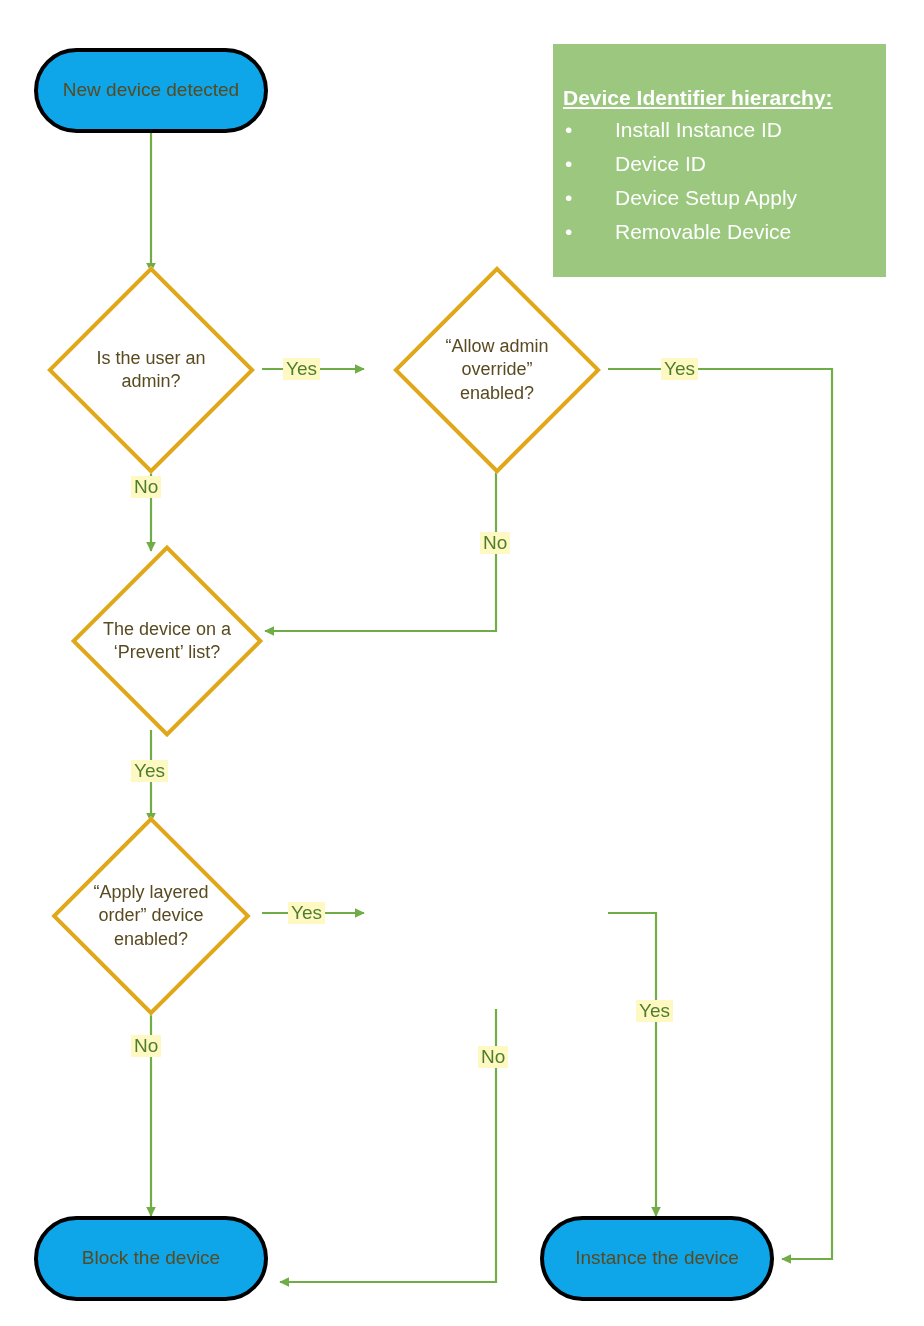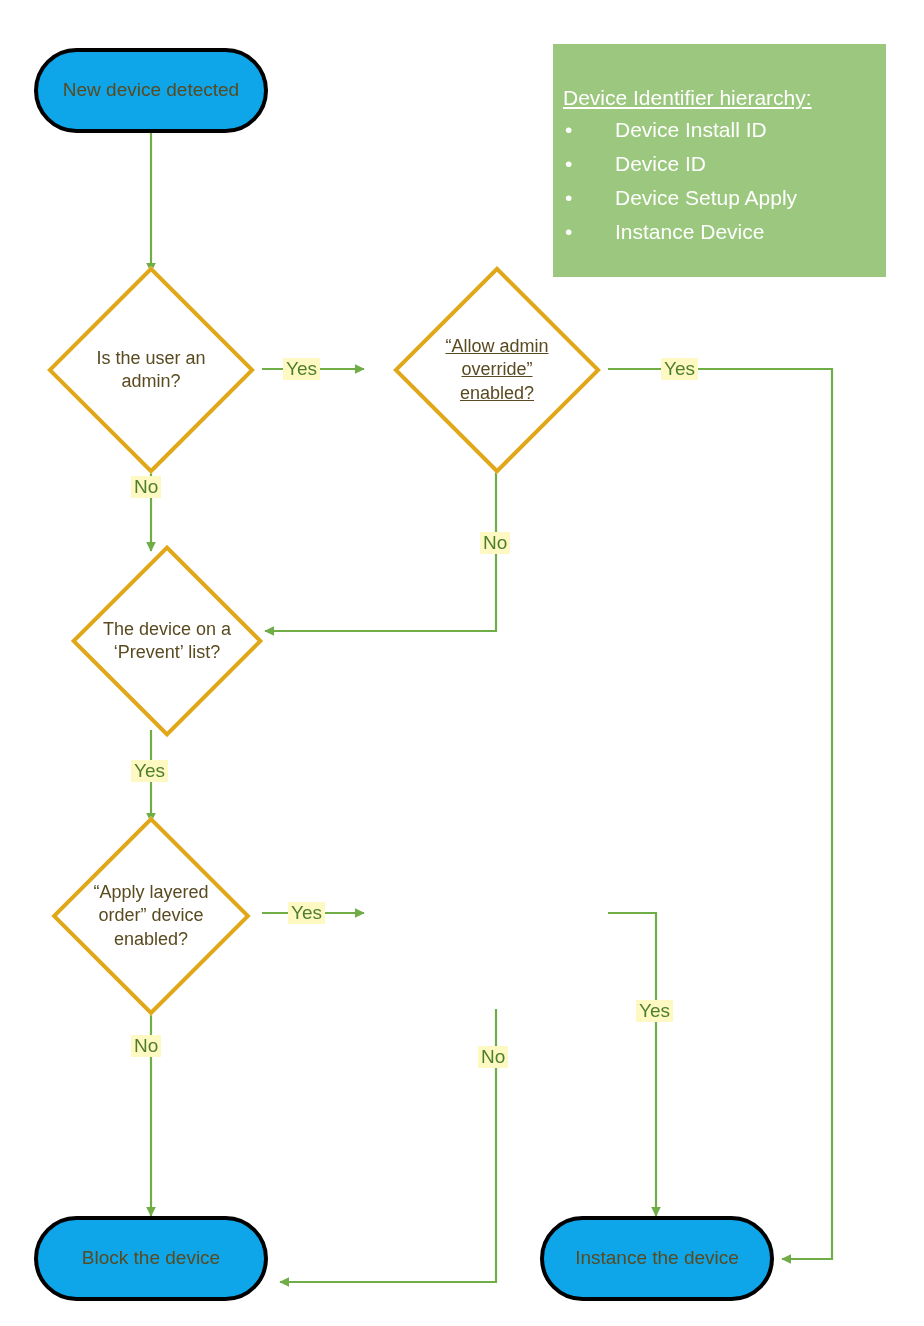--- a/index.html
+++ b/index.html
@@ -63,21 +63,21 @@
     width:333px; height:233px;
     background:#9BC87E;
     z-index:3;
     box-sizing:border-box;
     padding:42px 0 0 0;
     color:#ffffff;
     font-size:21px;
   }
   #legend .lg-title{
     text-decoration:underline;
-    font-weight:normal;
+    font-weight:bold;
     margin-left:10px;
     font-size:21px;
     letter-spacing:0px;
   }
   #legend ul{
     list-style:none;
     margin:4px 0 0 0;
     padding:0;
   }
   #legend li{
@@ -137,48 +137,48 @@
 
       <path d="M496,1009 L496,1282 L280,1282" marker-end="url(#arrow)"></path>
     </g>
   </svg>
 
   <div id="legend">
     <div class="lg-title">Device Identifier hierarchy:</div>
     <ul>
       <li>
         <span class="bullet">•</span>
-        <span>Device Install ID</span>
+        <span>Install Instance ID</span>
       </li>
       <li>
         <span class="bullet">•</span>
         <span>Device ID</span>
       </li>
       <li>
         <span class="bullet">•</span>
         <span>Device Setup Apply</span>
       </li>
       <li>
         <span class="bullet">•</span>
-        <span>Instance Device</span>
+        <span>Removable Device</span>
       </li>
     </ul>
   </div>
 
   <div class="node terminal" style="left:34px; top:48px; width:234px; height:85px;">
     <span>New device detected</span>
   </div>
 
   <div class="node diamond" style="left:36px; top:272px; width:230px; height:196px;align-items:center;">
     <div class="rhomb" style="width:139px; height:139px;"></div>
     <div class="dlabel">Is the user an
 admin?</div>
   </div>
 
-  <div class="node diamond" style="left:382px; top:272px; width:230px; height:196px;text-decoration:underline;">
+  <div class="node diamond" style="left:382px; top:272px; width:230px; height:196px;">
     <div class="rhomb" style="width:139px; height:139px;"></div>
     <div class="dlabel">“Allow admin
 override”
 enabled?</div>
   </div>
 
   <div class="node diamond" style="left:52px; top:551px; width:230px; height:180px;">
     <div class="rhomb" style="width:128px; height:128px;"></div>
     <div class="dlabel">The device on a
 ‘Prevent’ list?</div>

